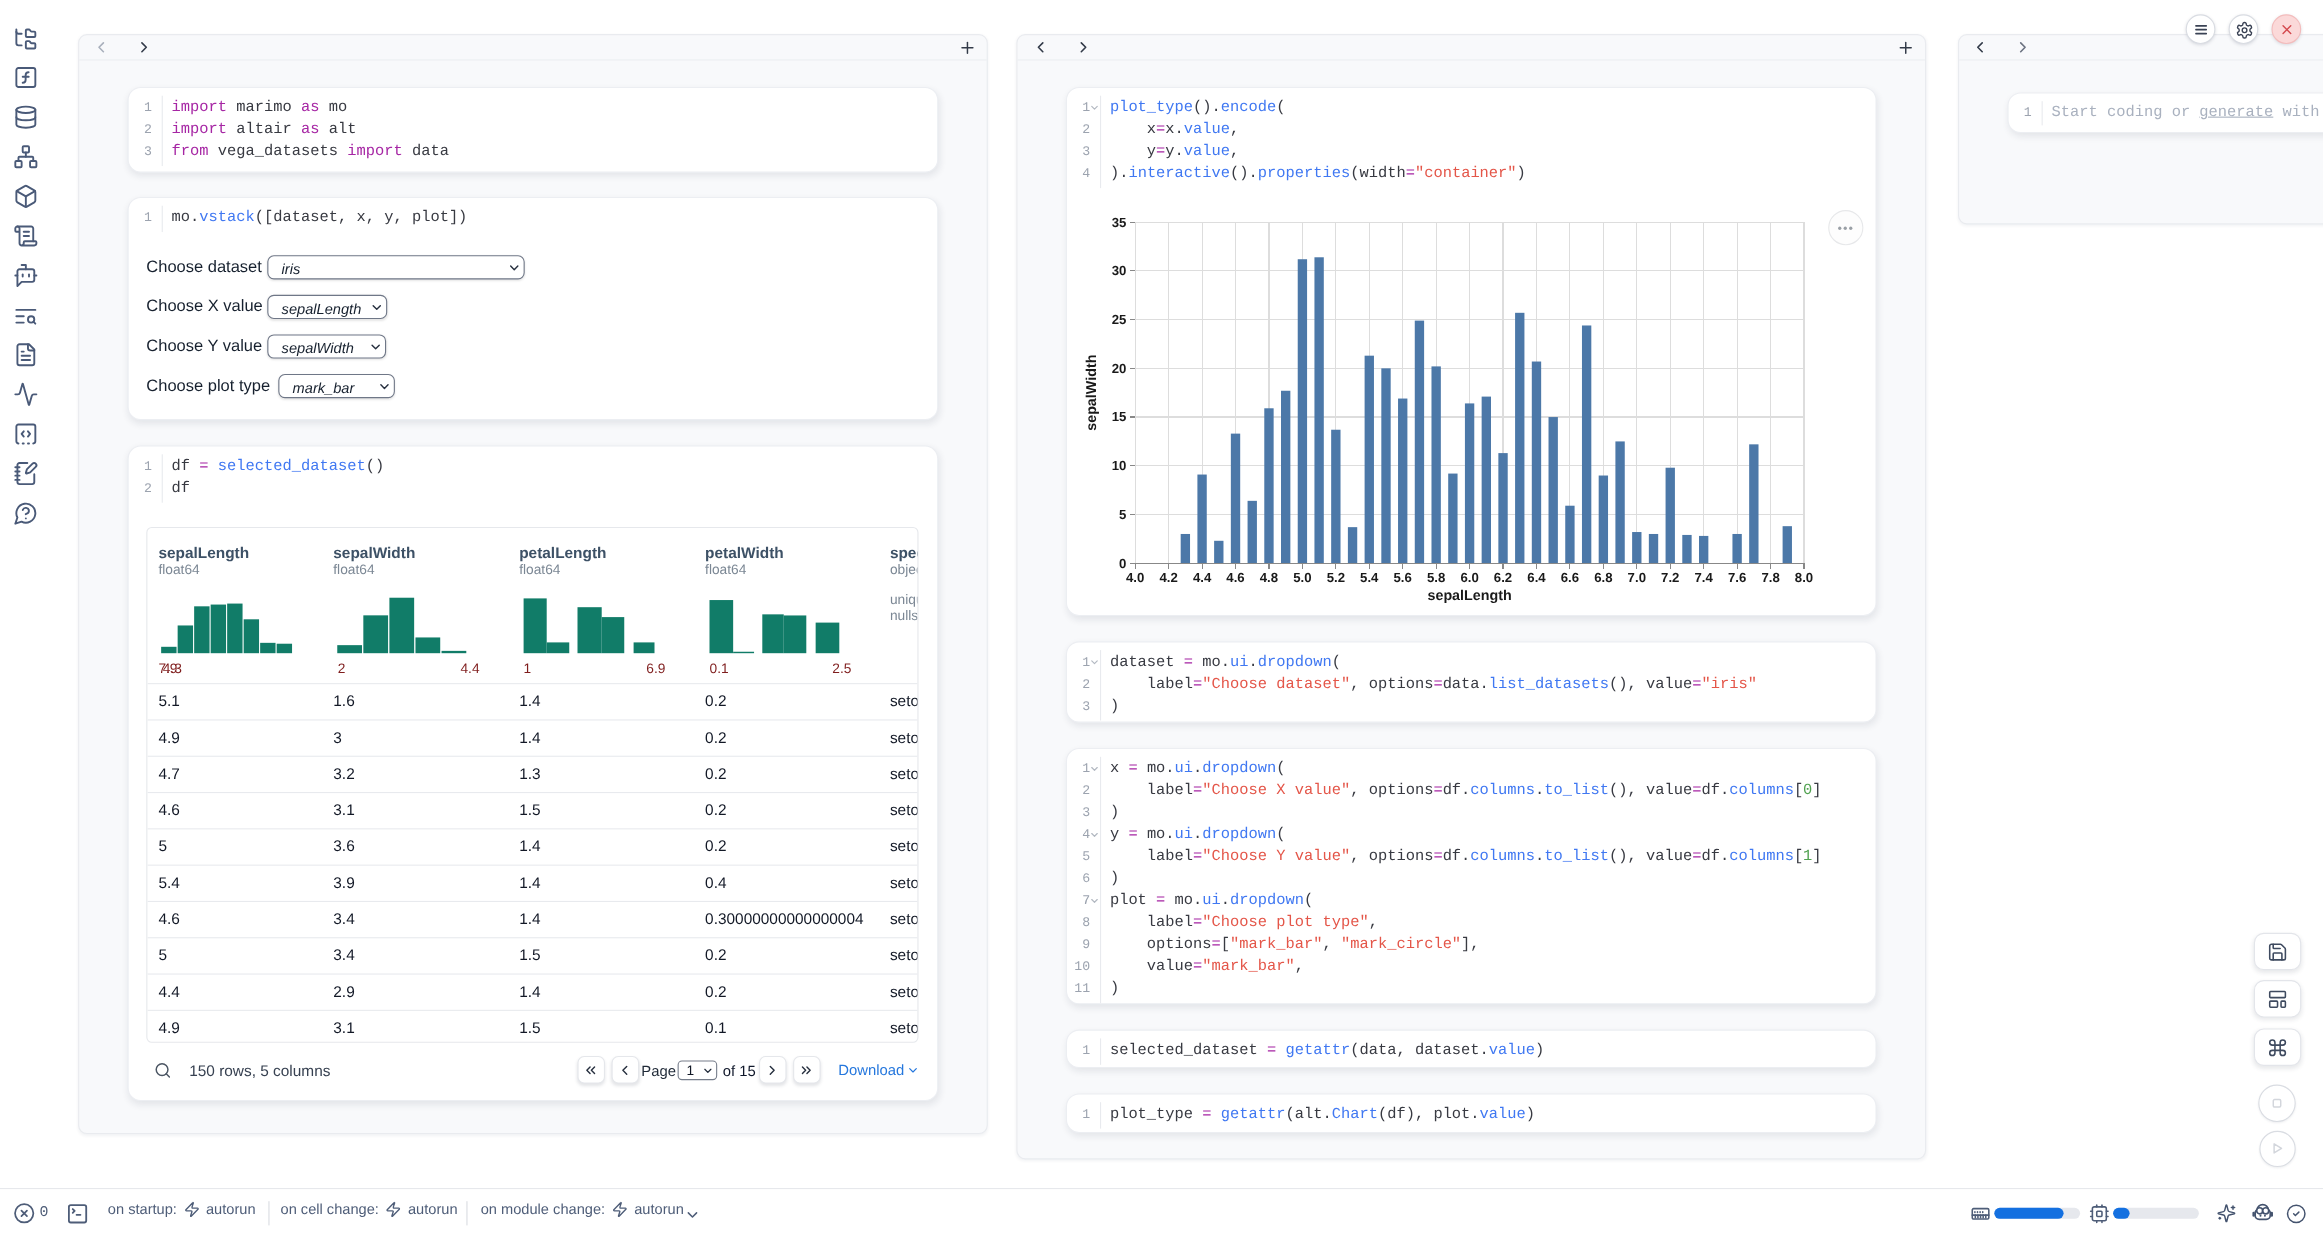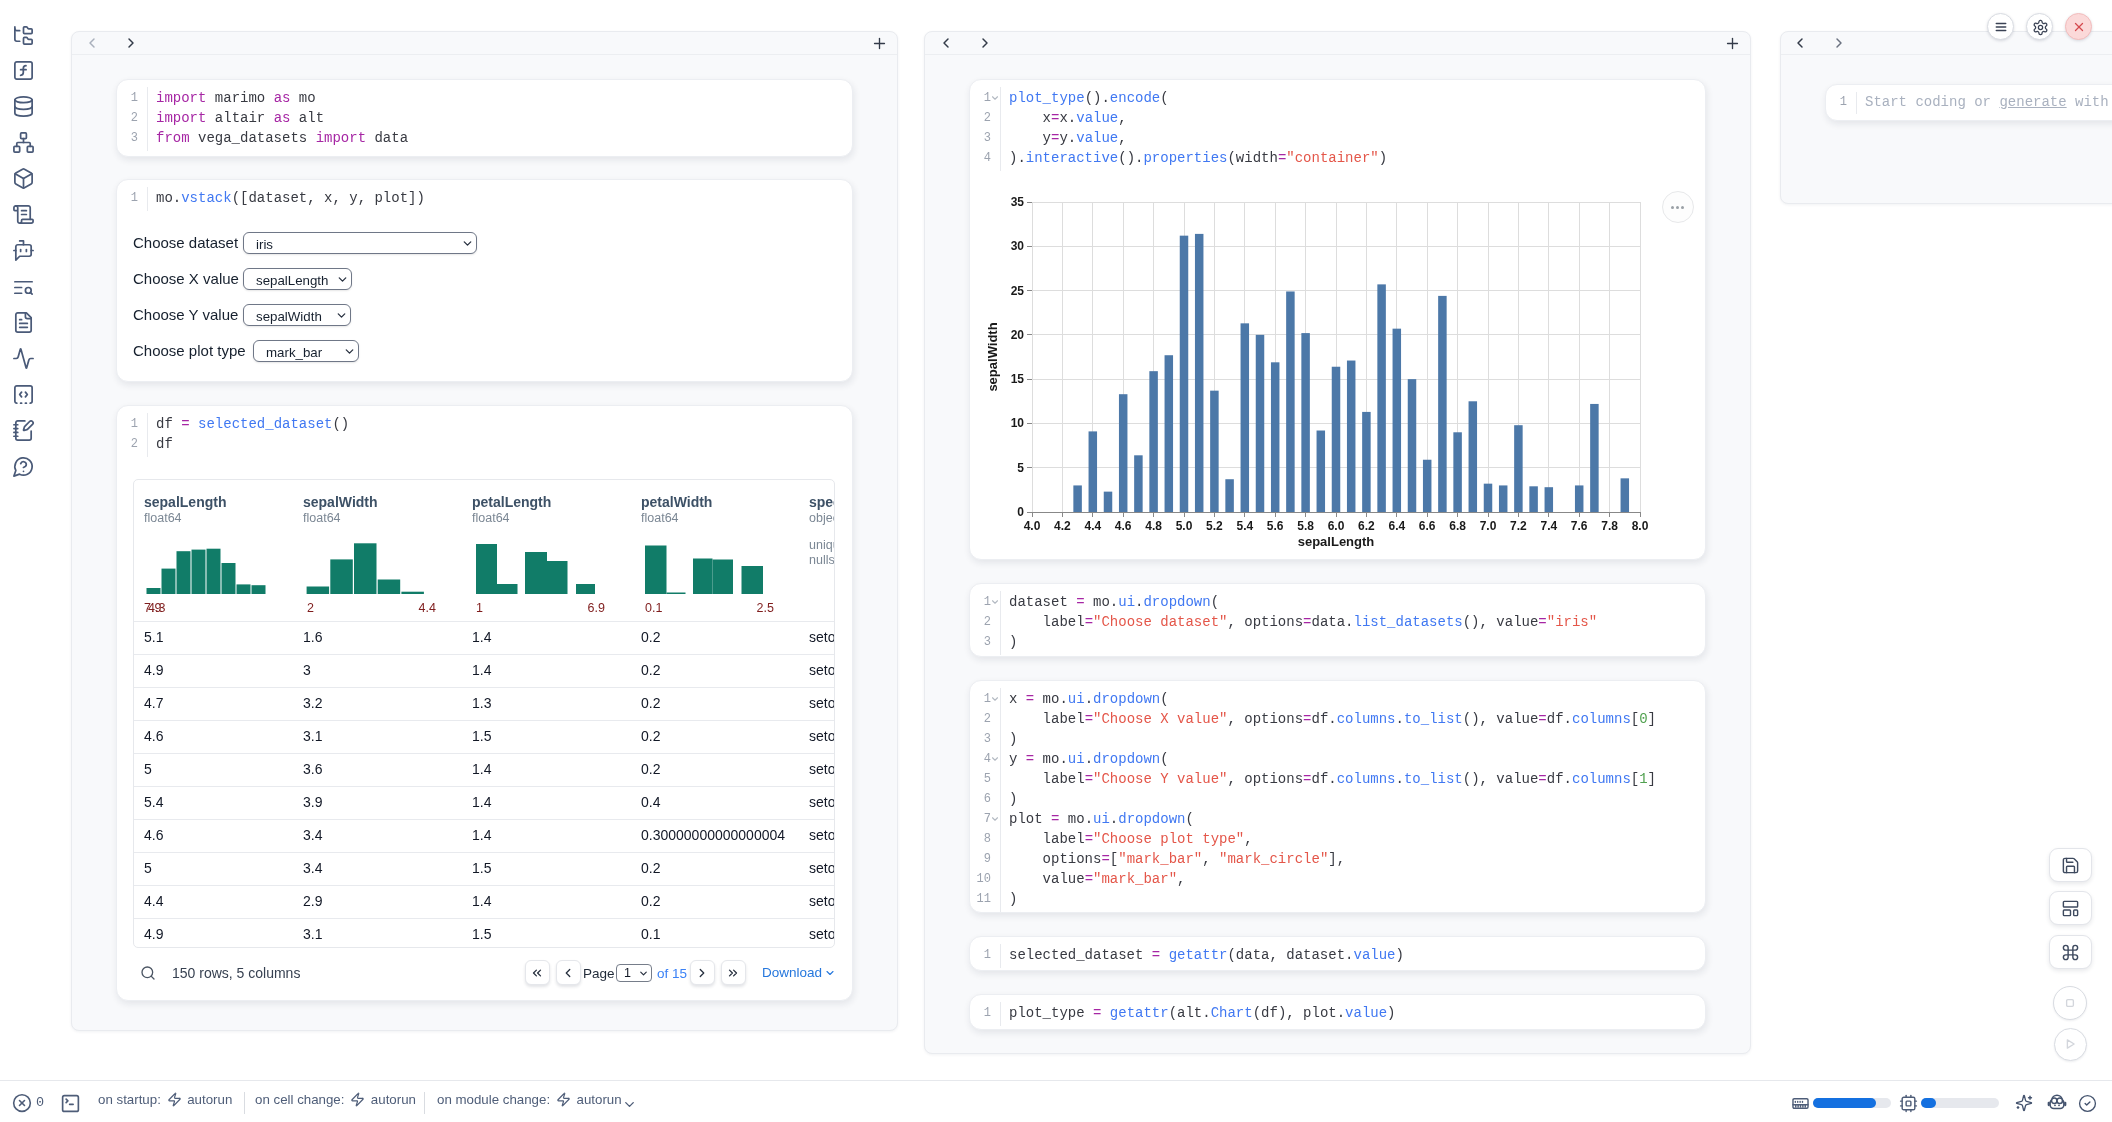--- a/index.html
+++ b/index.html
@@ -12,21 +12,21 @@
 .code { position:absolute; font-family:"Liberation Mono", monospace; font-size:14px; line-height:20px;
   color:#383a42; white-space:pre; }
 .lnum { position:absolute; font-family:"Liberation Mono", monospace; font-size:12px; line-height:20px;
   color:#9ca3af; text-align:right; white-space:pre; }
 .gutsep { position:absolute; width:1px; background:#e8eaee; }
 .k { color:#a626a4; } .f { color:#4078f2; } .s { color:#e45649; } .n { color:#50a14f; }
 .o { color:#a626a4; }
 .lbl { position:absolute; font-size:15px; color:#16202e; }
 .sel { position:absolute; background:#fff; border:1px solid #6f7787; border-radius:6px;
   box-shadow:0 1px 2px rgba(0,0,0,.10); font-size:13.3px; color:#16202e; }
-.sel span { position:absolute; left:12px; top:3.5px; }
+.sel span { position:absolute; left:12px; top:3.5px;font-style:italic; }
 .thname { position:absolute; font-size:14px; font-weight:bold; color:#3d5166; white-space:nowrap; }
 .thtype { position:absolute; font-size:12.5px; color:#7b8794; white-space:nowrap; }
 .rng { position:absolute; font-size:12.5px; color:#7f1d1d; }
 .tval { position:absolute; font-size:14px; color:#121826; white-space:nowrap; }
 .rowsep { position:absolute; height:1px; background:#e8eaee; }
 .pgbtn { position:absolute; width:25px; height:25px; background:#fff; border:1px solid #e5e7eb;
   border-radius:6px; box-shadow:0 2px 3px rgba(25,35,60,.12); }
 .ftxt { position:absolute; font-size:14px; color:#374151; white-space:nowrap; }
 .statustxt { display:inline-flex; align-items:center; font-size:13.3px; color:#4e5d78; white-space:nowrap; }
 .circbtn { position:absolute; background:#fff; border:1px solid #d9dce2; border-radius:50%;
@@ -318,21 +318,21 @@
 <div class="pgbtn" style="left:556px;top:960px"></div>
 <svg style="position:absolute;left:561.0px;top:966.0px" width="14" height="14" viewBox="0 0 24 24" fill="none" stroke="#27303f" stroke-width="2.2" stroke-linecap="round" stroke-linejoin="round">
     <path d="m15 18-6-6 6-6"></path>
   </svg>
 <div class="ftxt" style="left:583px;top:966px;color:#1f2937;font-size:13.5px">Page</div>
 <div class="abs" style="left:616px;top:964px;width:36px;height:18px;background:#fff;border:1px solid #767d8a;border-radius:4px"></div>
 <div class="ftxt" style="left:624px;top:966px;font-size:12.5px;color:#121826">1</div>
 <svg style="position:absolute;left:637.5px;top:967.5px" width="11" height="11" viewBox="0 0 24 24" fill="none" stroke="#27303f" stroke-width="2.6" stroke-linecap="round" stroke-linejoin="round">
     <path d="m6 9 6 6 6-6"></path>
   </svg>
-<div class="ftxt" style="left:657px;top:966px;color:#3b82f6;font-size:13.5px">of 15</div>
+<div class="ftxt" style="left:657px;top:966px;color:#0f172a;font-size:13.5px">of 15</div>
 <div class="pgbtn" style="left:690px;top:960px"></div>
 <svg style="position:absolute;left:695.0px;top:966.0px" width="14" height="14" viewBox="0 0 24 24" fill="none" stroke="#27303f" stroke-width="2.2" stroke-linecap="round" stroke-linejoin="round">
     <path d="m9 18 6-6-6-6"></path>
   </svg>
 <div class="pgbtn" style="left:721px;top:960px"></div>
 <svg style="position:absolute;left:726.0px;top:966.0px" width="14" height="14" viewBox="0 0 24 24" fill="none" stroke="#27303f" stroke-width="2.2" stroke-linecap="round" stroke-linejoin="round">
     <path d="m6 17 5-5-5-5"></path>
     <path d="m13 17 5-5-5-5"></path>
   </svg>
 <div class="ftxt" style="left:762px;top:965px;color:#2577dd;font-size:13.5px">Download</div>

